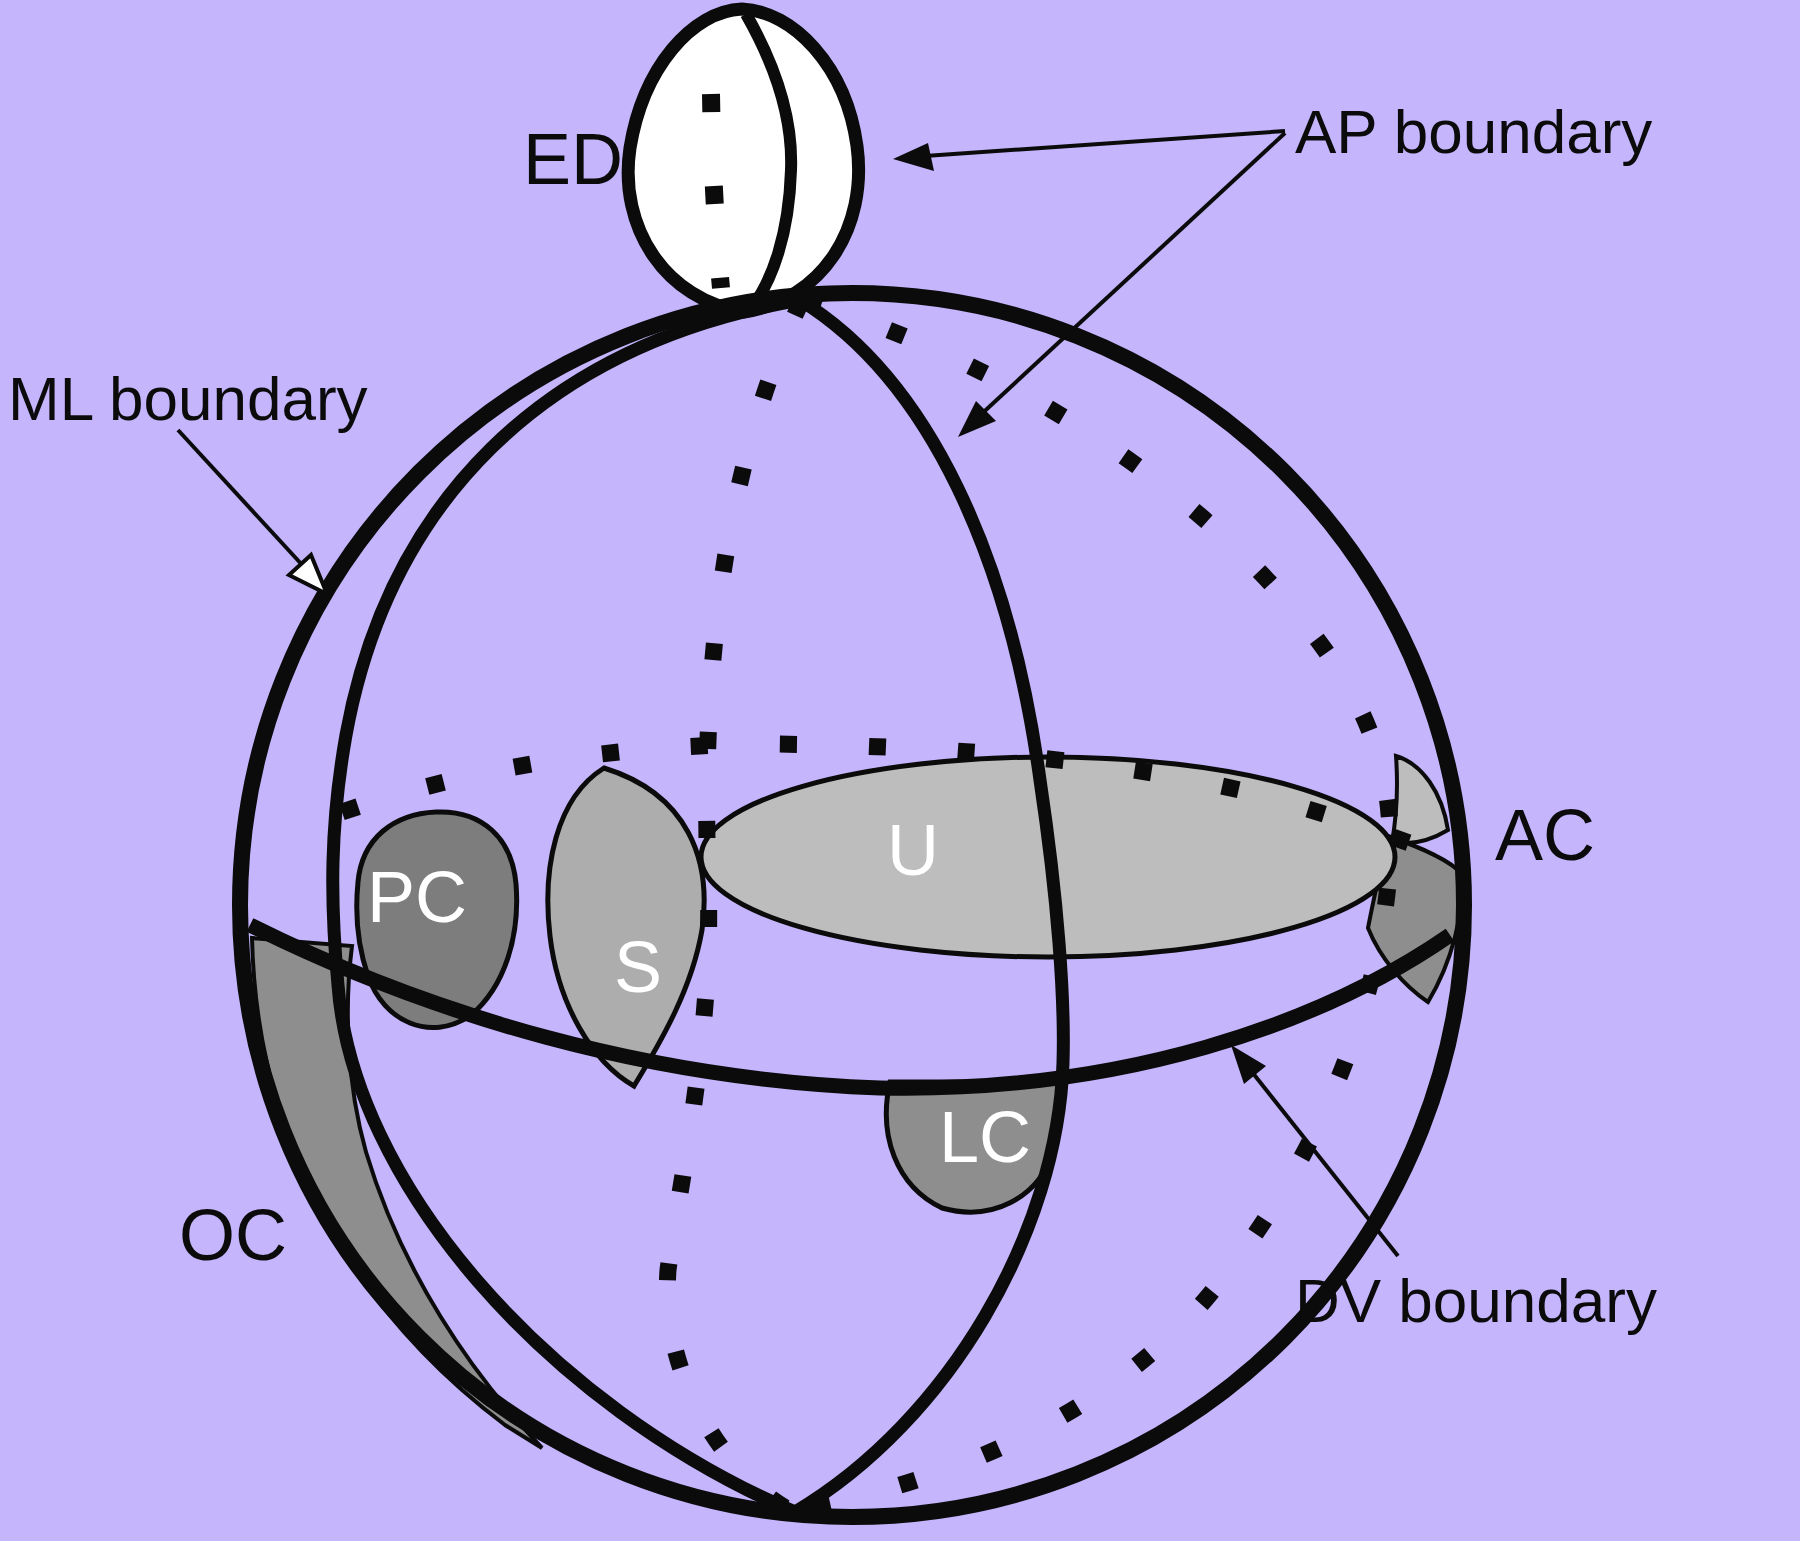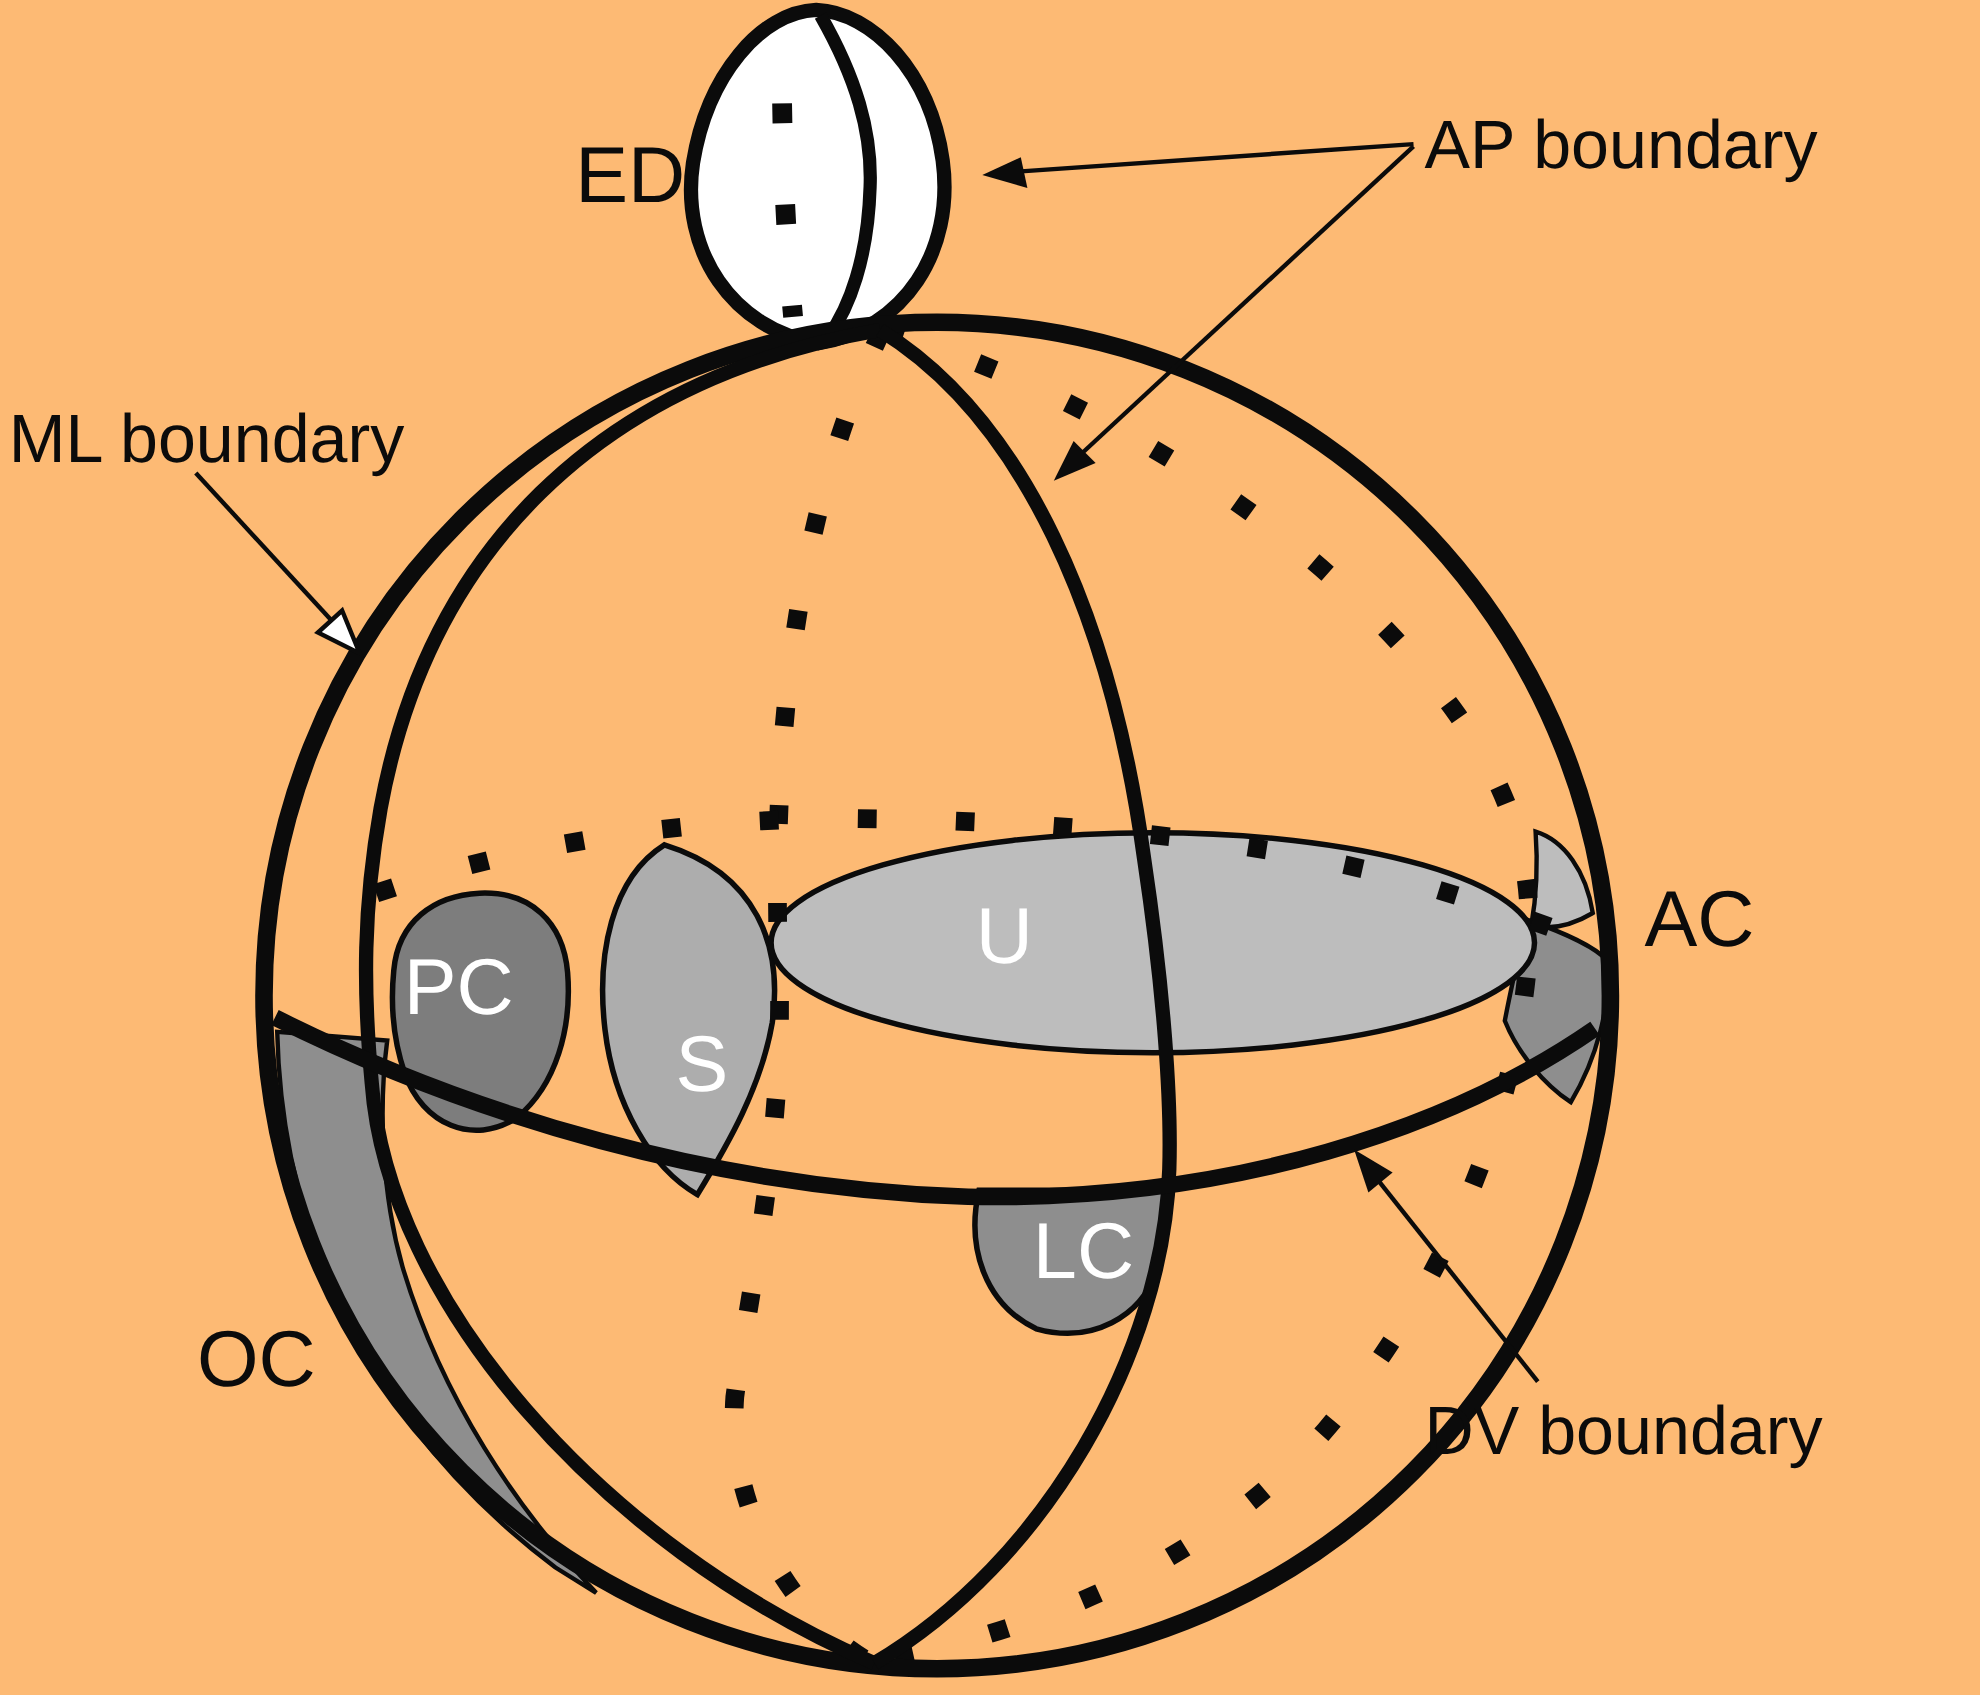--- a/index.html
+++ b/index.html
@@ -4,21 +4,21 @@
 <style>
   html, body {
     margin: 0;
     padding: 0;
     background: #ffffff;
   }
   .figure-wrap {
     width: 1800px;
     height: 1541px;
     position: relative;
-    background: #fdba74;
+    background: #c4b5fd;
     overflow: hidden;
   }
   svg { display: block; }
   text {
     font-family: "Liberation Sans", "DejaVu Sans", sans-serif;
   }
   .boundary-label { font-size: 62px; }
   .region-label   { font-size: 72px; }
 </style>
 </head>

